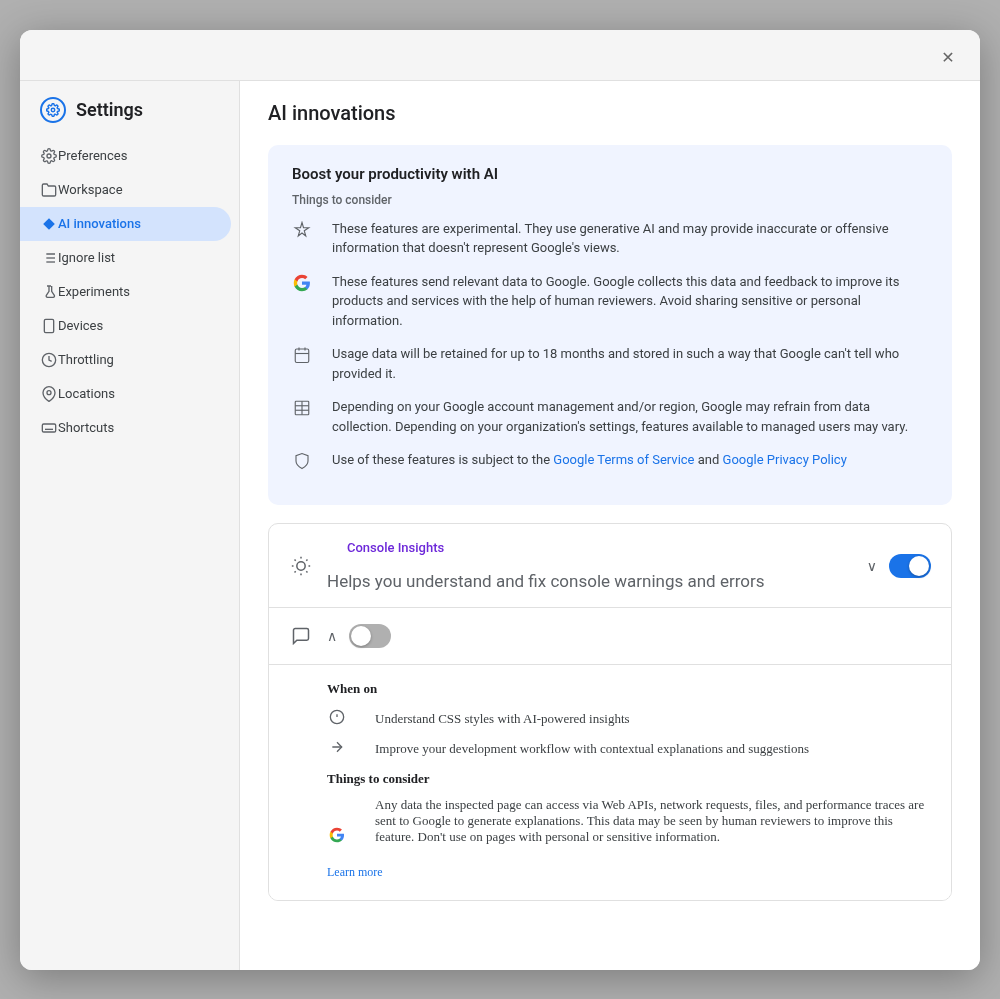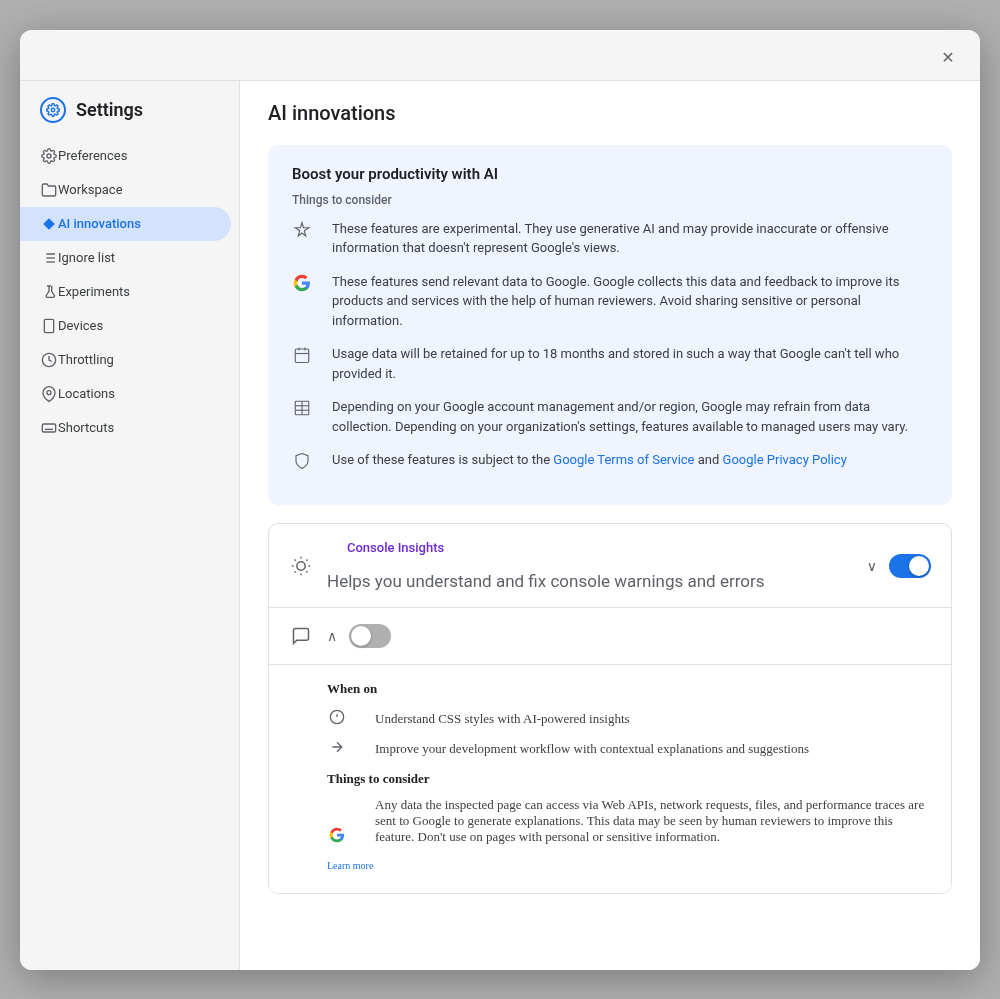--- a/index.html
+++ b/index.html
@@ -219,22 +219,22 @@
       color: #5f6368;
     }
     .things-label {
       font-size: 13px;
       font-weight: 600;
       color: #202124;
       margin: 14px 0 10px 0;
     }
     .learn-more-link {
       display: inline-block;
-      margin-top: 4px;
-      font-size: 10px;
+      margin-top: 10px;
+      font-size: 12px;
       color: #1a73e8;
       cursor: pointer;
     }
   </style>
 </head>
 <body>
 
 <div class="window">
   <div class="titlebar">
     <button class="close-btn">✕</button>

